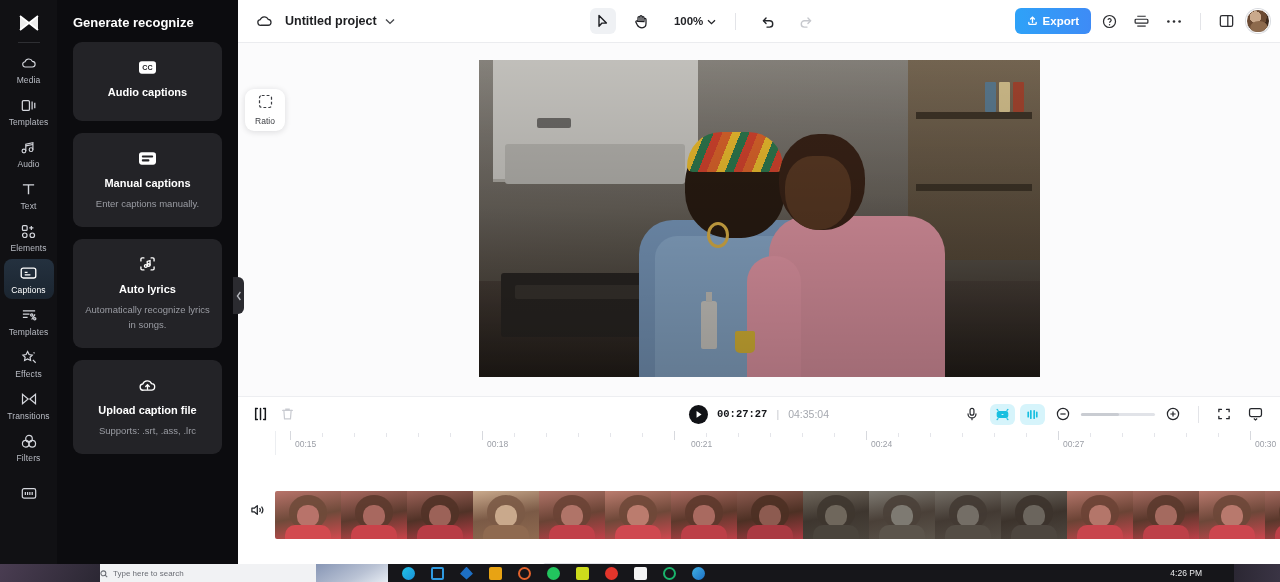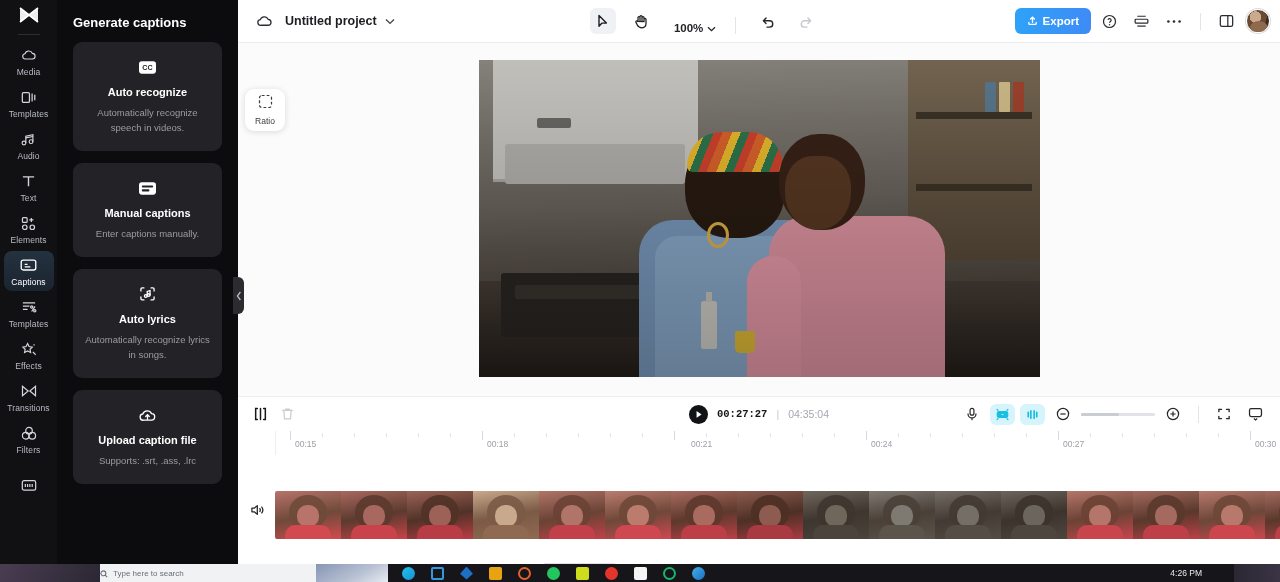--- a/index.html
+++ b/index.html
@@ -9,21 +9,21 @@
     font-family: "Liberation Sans", sans-serif;
     background: #ffffff;
   }
   #app { position: relative; width: 1280px; height: 582px; overflow: hidden; }
 
   
   .rail {
     position: absolute; left: 0; top: 0; width: 57px; height: 564px;
     background: #111114;
     display: flex; flex-direction: column; align-items: center;
-    padding-top: 0;
+    padding-top: 8px;
   }
   .rail-logo { width: 34px; height: 30px; display:flex; align-items:center; justify-content:center; color:#fff; }
   .rail-sep { width: 22px; height: 1px; background: #2e2f33; margin: 4px 0 6px; }
   .rail-item {
     width: 50px; margin: 0 0 2px 0; padding: 5px 0 4px;
     display: flex; flex-direction: column; align-items: center; gap: 3px;
     border-radius: 8px; cursor: pointer;
   }
   .rail-item .ico { color: #d4d6dc; display: flex; align-items: center; justify-content: center; height: 18px; }
   .rail-item .lbl { color: #b9bcc4; font-size: 8.5px; letter-spacing: .1px; }
@@ -57,21 +57,21 @@
 
   
   .topbar {
     position: absolute; left: 0; top: 0; width: 1042px; height: 43px;
     background: #fff; border-bottom: 1px solid #ebecef;
     display: flex; align-items: center; padding: 0 10px 0 18px;
   }
   .tb-cloud { color: #2b2c30; display: flex; align-items: center; }
   .tb-project { color: #1d1e21; font-size: 12.5px; font-weight: bold; margin-left: 12px; }
   .tb-chev { margin-left: 8px; color: #44464b; display:flex; }
-  .tb-center { margin-left: auto; display: flex; align-items: flex-end; gap: 12px; }
+  .tb-center { margin-left: auto; display: flex; align-items: center; gap: 12px; }
   .tb-right { margin-left: auto; display: flex; align-items: center; gap: 6px; }
   .icobtn { width: 26px; height: 26px; border-radius: 6px; display:flex; align-items:center; justify-content:center; color:#2b2c30; cursor:pointer; }
   .icobtn.sel { background: #eff1f4; }
   .zoomlvl { display:flex; align-items:center; gap: 4px; font-size: 11.5px; color:#232428; margin-left: 8px; cursor: pointer; font-weight: bold;}
   .vsep { width:1px; height:17px; background:#e3e4e8; margin: 0 7px; }
   .undo { color:#24262a; cursor:pointer; }
   .redo { color:#c6c8cd; cursor:pointer; }
   .export-btn {
     height: 26px; padding: 0 12px; border-radius: 6px;
     background: linear-gradient(92deg,#2ea2f8,#3e8bf6);
@@ -300,31 +300,30 @@
       <span class="ico">
         <svg width="16" height="13" viewBox="0 0 17 13" fill="none" stroke="currentColor" stroke-width="1.3">
             <rect x="1.4" y="1.4" width="14.2" height="10" rx="1.8"></rect>
             <path d="M4.6 5v3.2M7 5v3.2M9.4 5v3.2M11.9 5v3.2"></path>
           </svg>
       </span>
     </div>
   </div>
 
   <div class="panel">
-    <div class="panel-title">Generate captions</div>
+    <div class="panel-title">Generate recognize</div>
 
     <div class="card">
       <div class="card-ico">
         <svg width="17" height="13" viewBox="0 0 18 13" fill="#fff">
             <rect x="0" y="0" width="18" height="13" rx="3"></rect>
             <text x="9" y="9.4" font-size="7.6" font-weight="bold" fill="#232327" text-anchor="middle" font-family="Liberation Sans, sans-serif">CC</text>
           </svg>
       </div>
-      <div class="card-title">Auto recognize</div>
-      <div class="card-sub">Automatically recognize speech in videos.</div>
+      <div class="card-title">Audio captions</div>
     </div>
 
     <div class="card">
       <div class="card-ico">
         <svg width="17" height="13" viewBox="0 0 18 13" fill="#fff">
             <rect x="0" y="0" width="18" height="13" rx="3"></rect>
             <rect x="3" y="3.3" width="12" height="2.2" rx="1" fill="#232327"></rect>
             <rect x="3" y="7.4" width="8" height="2.2" rx="1" fill="#232327"></rect>
           </svg>
       </div>

